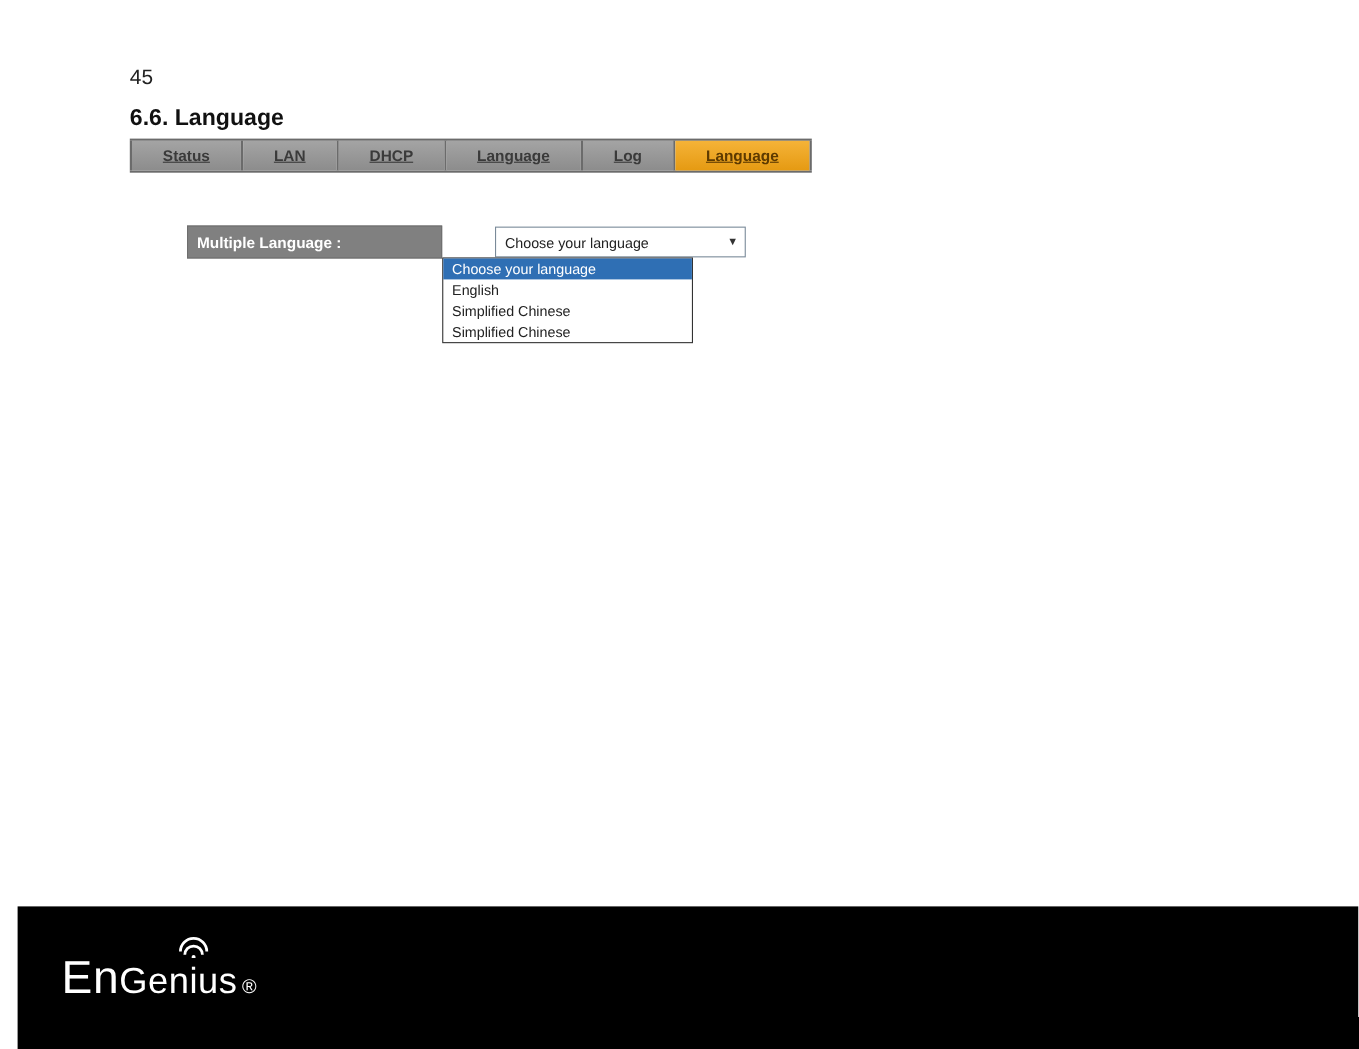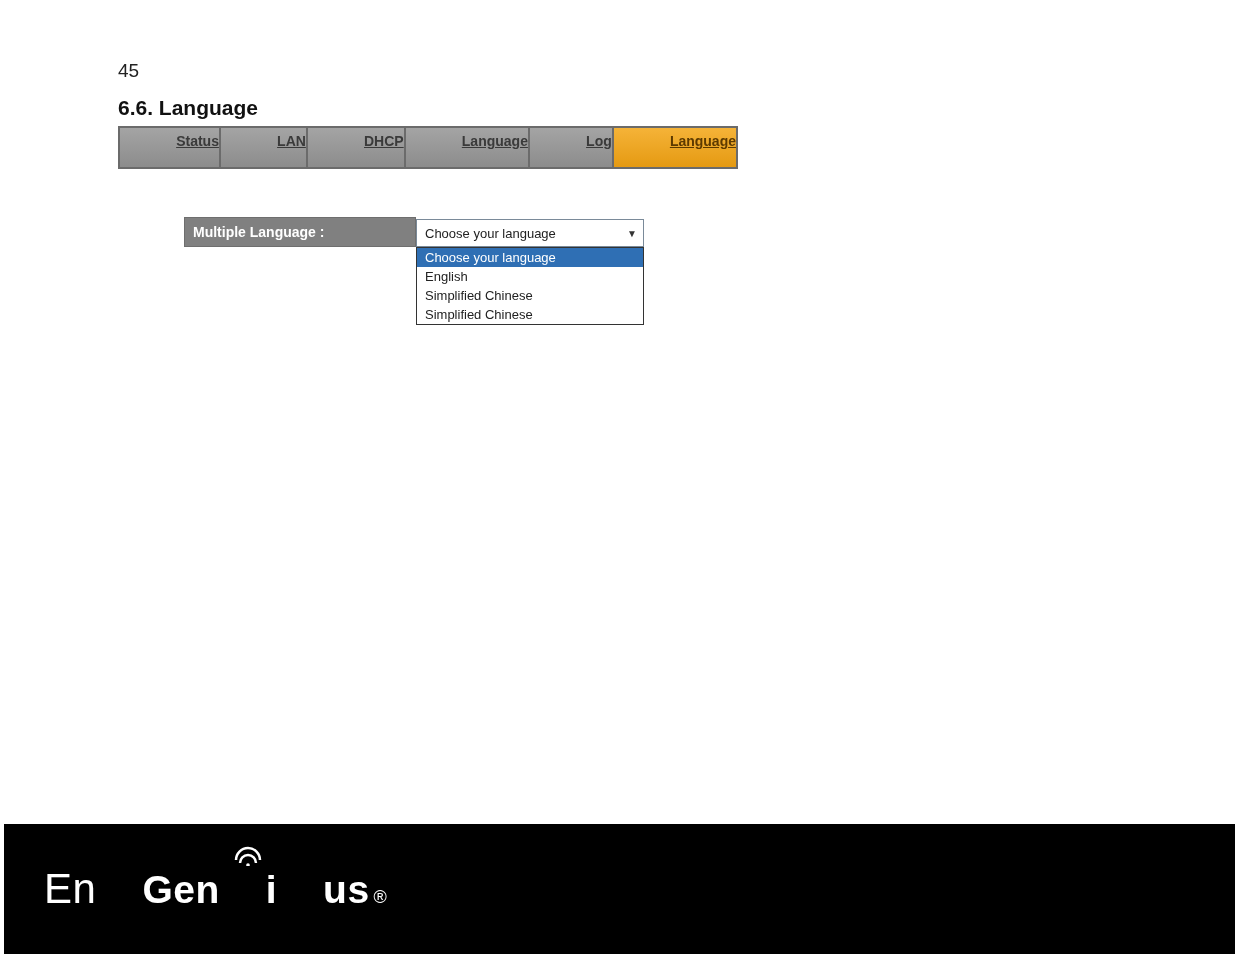--- a/index.html
+++ b/index.html
@@ -36,22 +36,22 @@
   
   .tabbar {
     display: flex;
     width: 620px;
     border-top: 2px solid #6b6b6b;
     border-bottom: 2px solid #6b6b6b;
     margin-bottom: 48px;
   }
   .tabbar .tab {
     flex: 1 1 auto;
-    text-align: right;
-    padding: 5px 0 18px 0;
+    text-align: center;
+    padding: 5px 0 6px 0;
     font-family: Verdana, Arial, sans-serif;
     font-size: 14px;
     font-weight: 700;
     text-decoration: underline;
     border-right: 2px solid #6b6b6b;
     cursor: pointer;
   }
   .tabbar .tab:first-child {
     border-left: 2px solid #6b6b6b;
   }
@@ -67,36 +67,37 @@
   .instruction {
     font-family: "Segoe UI", Arial, sans-serif;
     font-size: 18px;
     color: #3a3a3a;
     margin: 0 0 52px 52px;
   }
 
   
   .setting-row {
     display: flex;
-    margin-left: 66px;
-    align-items: flex-end;
+    margin-left: 52px;
+    align-items: center;
   }
   .setting-label {
     width: 232px;
     background: #808080;
     color: #ffffff;
     font-family: Verdana, Arial, sans-serif;
     font-size: 14px;
     font-weight: 700;
     padding: 6px 8px;
     box-sizing: border-box;
     border: 1px solid #6e6e6e;
   }
   .select-wrap {
     position: relative;
+    padding-left: 48px;
   }
   .select-box {
     width: 228px;
     height: 28px;
     border: 1px solid #7a8a99;
     background: #ffffff;
     display: flex;
     align-items: center;
     justify-content: space-between;
     padding: 0 6px 0 8px;
@@ -127,45 +128,44 @@
     cursor: pointer;
   }
   .dropdown .opt.selected {
     background: #2f6fb4;
     color: #ffffff;
   }
 
   
   .footer {
     position: absolute;
-    left: 4px;
+    left: 16px;
     right: 0;
     bottom: 0;
     height: 130px;
     background: #000000;
     display: flex;
     align-items: center;
     padding-left: 40px;
   }
   .logo {
     display: flex;
     align-items: baseline;
     color: #ffffff;
     font-family: "Segoe UI", Arial, sans-serif;
   }
   .logo-en {
     font-size: 42px;
     font-weight: 400;
     letter-spacing: 0.5px;
   }
   .logo-genius {
-    font-size: 39px;
-    font-weight: 700;
+    font-size: 33px;
+    font-weight: 400;
     letter-spacing: 0.5px;
-    margin-left: 46px;
   }
   .logo-i-wrap {
     position: relative;
     display: inline-block;
   }
   .logo-wifi {
     position: absolute;
     left: 50%;
     transform: translateX(-50%);
     top: -22px;

